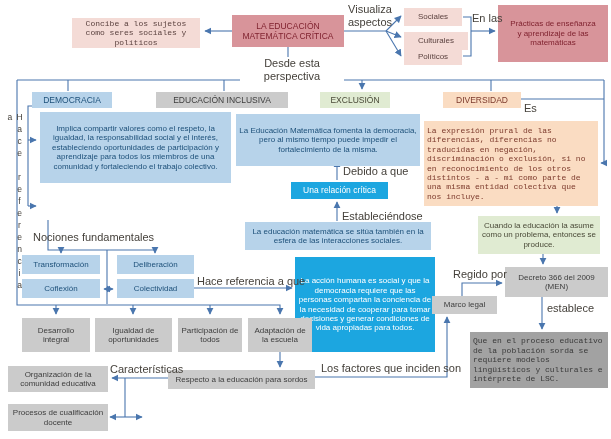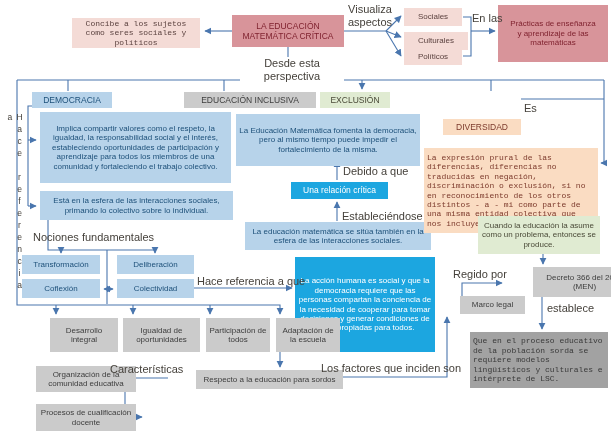--- a/index.html
+++ b/index.html
@@ -9,24 +9,24 @@
   }
   #wires{position:absolute;left:0;top:0;width:611px;height:439px;z-index:0;}
   .bx{
     position:absolute;z-index:1;box-sizing:border-box;
     display:flex;align-items:center;justify-content:center;
     text-align:center;font-size:8px;line-height:1.18;padding:2px 3px;
   }
   .rose{background:#d8949a;color:#7d1f2c;}
   .pink{background:#f4dbd6;color:#5c4340;}
   .blue{background:#b7d3ea;color:#1d5079;}
-  .gray{background:#cbcbcb;color:#3d3d3d;margin-left:28px;}
+  .gray{background:#cbcbcb;color:#3d3d3d;}
   .darkgray{background:#a2a2a2;color:#3a3a3a;}
   .green{background:#e0ebd2;color:#4a4a38;}
-  .peach{background:#fadcc2;color:#7c3a2c;margin-top:27px;}
+  .peach{background:#fadcc2;color:#7c3a2c;}
   .cyan{background:#1ca6e0;color:#ffffff;}
   .hdr{font-size:8.5px;}
   .left-al{text-align:left;justify-content:flex-start;font-family:Liberation Mono, monospace;}
   .lbl{
     position:absolute;z-index:2;font-size:11px;color:#45413b;
     line-height:1.15;white-space:nowrap;
   }
   .lbl.center{text-align:center;white-space:normal;}
   .lbl.bgw{background:#ffffff;padding:0 2px;}
   
@@ -150,21 +150,20 @@
   <div class="bx pink" id="n-culturales">Culturales</div>
   <div class="bx pink" id="n-politicos">Políticos</div>
   <div class="bx rose" id="n-practicas">Prácticas de enseñanza y aprendizaje de las matemáticas</div>
 
   <div class="bx blue hdr" id="n-democracia">DEMOCRACIA</div>
   <div class="bx gray hdr" id="n-inclusiva">EDUCACIÓN INCLUSIVA</div>
   <div class="bx green hdr" id="n-exclusion">EXCLUSIÓN</div>
   <div class="bx peach hdr" id="n-diversidad">DIVERSIDAD</div>
 
   <div class="bx blue" id="n-implica">Implica compartir valores como el respeto, la igualdad, la responsabilidad social y el interés, estableciendo oportunidades de participación y aprendizaje para todos los miembros de una comunidad y fortaleciendo el trabajo colectivo.</div>
-  <div class="bx blue" id="n-esfera">Está en la esfera de las interacciones sociales, primando lo colectivo sobre lo individual.</div>
   <div class="bx blue" id="n-fomenta">La Educación Matemática fomenta la democracia, pero al mismo tiempo puede impedir el fortalecimiento de la misma.</div>
   <div class="bx cyan" id="n-relacion">Una relación crítica</div>
   <div class="bx blue" id="n-situa">La educación matemática se sitúa también en la esfera de las interacciones sociales.</div>
   <div class="bx peach left-al" id="n-expresion">La expresión prural de las diferencias, diferencias no traducidas en negación, discriminación o exclusión, si no en reconocimiento de los otros distintos - a - mi como parte de una misma entidad colectiva que nos incluye.</div>
   <div class="bx green" id="n-cuando">Cuando la educación la asume como un problema, entonces se produce.</div>
 
   <div class="bx blue" id="n-transformacion">Transformación</div>
   <div class="bx blue" id="n-deliberacion">Deliberación</div>
   <div class="bx blue" id="n-coflexion">Coflexión</div>
   <div class="bx blue" id="n-colectividad">Colectividad</div>

